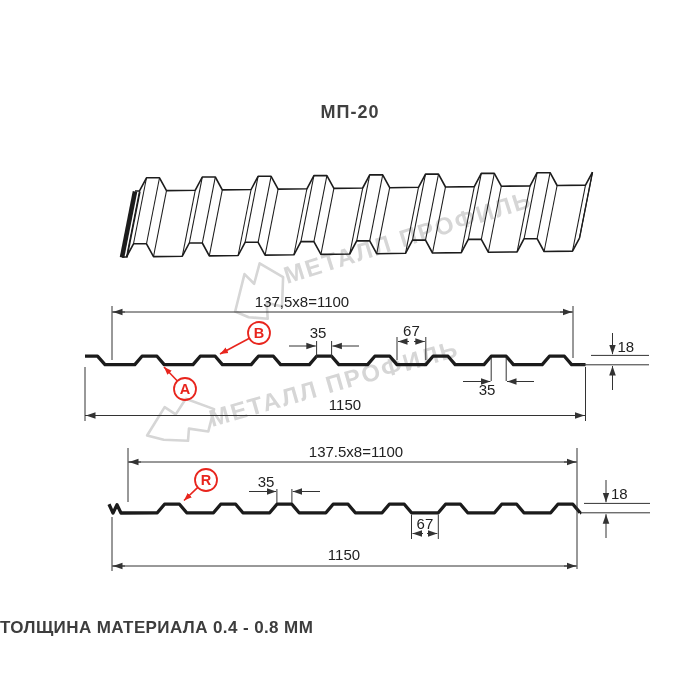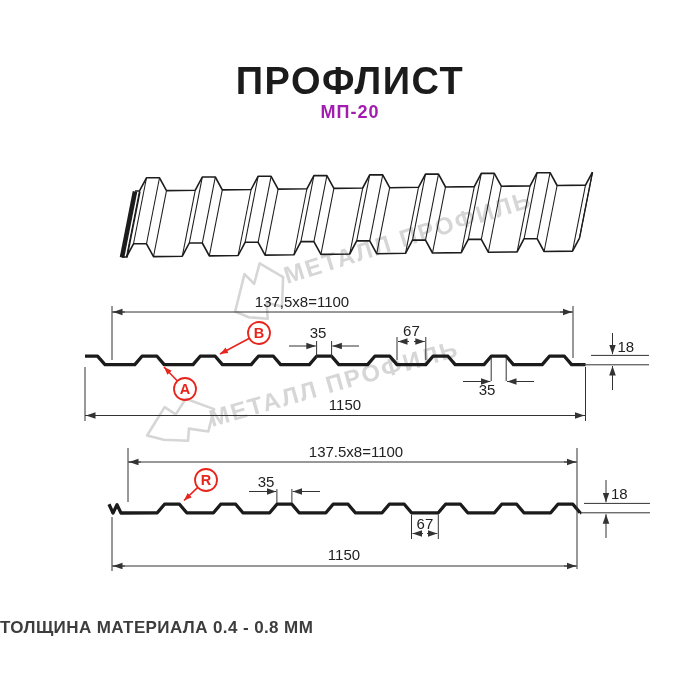--- a/index.html
+++ b/index.html
@@ -1,20 +1,20 @@
 <!DOCTYPE html>
 <html style="--ink: #1b1b1b; --dim_line: #333333; --accent_red: #e8251d; --watermark_gray: #d6d6d6;"><head>
 <meta charset="utf-8">
 <style>
   html,body{margin:0;padding:0;background:#ffffff;}
   #page{position:relative;width:700px;height:700px;background:#fff;overflow:hidden;
         font-family:"Liberation Sans", sans-serif;}
   .hdr{position:absolute;left:0;width:700px;text-align:center;color:var(--ink,#1b1b1b);}
   #title{top:60px;font-size:38px;font-weight:bold;letter-spacing:1.5px;}
-  #subtitle{top:102px;font-size:18px;font-weight:bold;letter-spacing:1px;color:#a21caf;}
+  #subtitle{top:102px;font-size:18px;font-weight:bold;letter-spacing:1px;color:#404040;}
   #footer{position:absolute;top:618px;left:0;width:700px;text-align:left;
           font-size:17px;font-weight:600;letter-spacing:.4px;color:#3d3d3d;}
   svg{position:absolute;left:0;top:0;}
   .prof{stroke:var(--ink,#141414);stroke-width:3.3;fill:none;stroke-linejoin:round;}
   .dim{stroke:var(--dim_line,#333);stroke-width:1;fill:none;}
   .dimtxt{fill:#222;font-size:15px;font-family:"Liberation Sans",sans-serif;}
   .redln{stroke:var(--accent_red,#e8251d);stroke-width:1.6;fill:none;}
   .redcirc{stroke:var(--accent_red,#e8251d);stroke-width:1.8;fill:none;}
   .redtxt{fill:var(--accent_red,#e8251d);font-size:14.5px;font-weight:bold;
           font-family:"Liberation Sans",sans-serif;}
@@ -23,21 +23,20 @@
   .wmlogo{stroke:var(--watermark_gray,#d6d6d6);stroke-width:2.6;fill:none;stroke-linejoin:round;}
   .w3d{stroke:#1c1c1c;stroke-width:1.6;fill:none;stroke-linejoin:round;}
   .w3dthin{stroke:#1c1c1c;stroke-width:1.05;fill:none;}
   .cap{stroke:#1c1c1c;fill:none;}
 </style>
 </head>
 <body>
 
 <div id="page">
 
-  <div id="title" class="hdr">ПРОФЛИСТ</div>
   <div id="subtitle" class="hdr">МП-20</div>
 
   <svg width="700" height="700" viewBox="0 0 700 700">
     <defs>
       <marker id="arrD" viewBox="0 0 10 8" refX="9.5" refY="4" markerWidth="10" markerHeight="8" markerUnits="userSpaceOnUse" orient="auto">
           <path d="M0,0.7 L9.5,4 L0,7.3 Z" fill="#333"></path>
         </marker>
       <marker id="arrR" viewBox="0 0 9 8" refX="8" refY="4" markerWidth="9" markerHeight="8" markerUnits="userSpaceOnUse" orient="auto">
           <path d="M0,1 L8,4 L0,7 Z" fill="#e8251d"></path>
         </marker>

